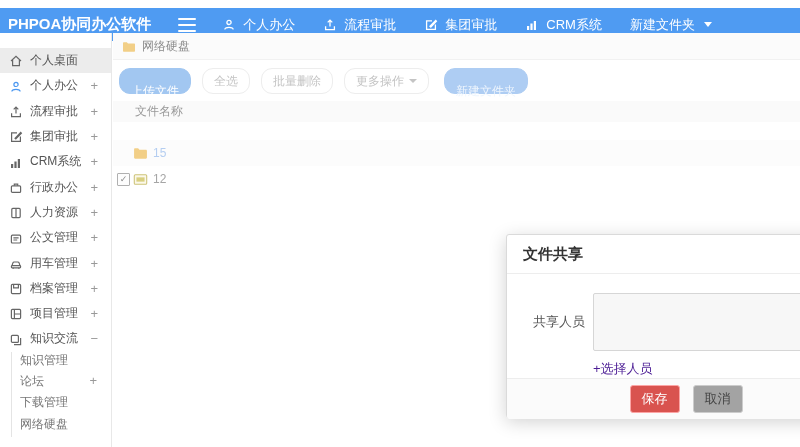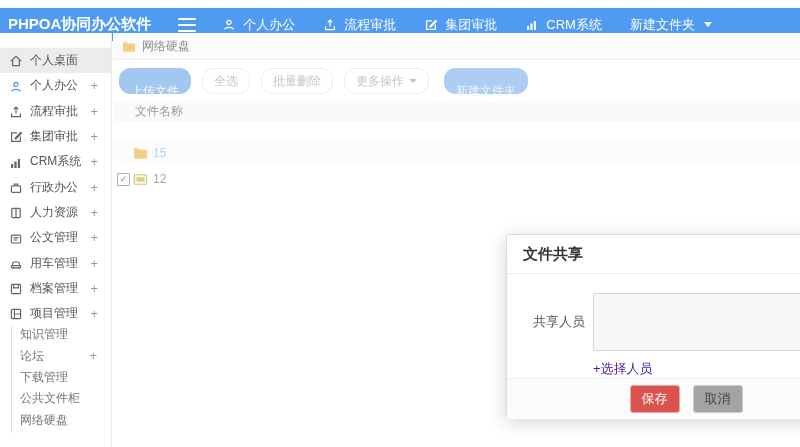--- a/index.html
+++ b/index.html
@@ -234,36 +234,42 @@
       <span class="sicon">
         <svg width="14" height="14" viewBox="0 0 14 14" fill="none" stroke="#666" stroke-width="1.2">
             <rect x="2.4" y="2.4" width="9.2" height="9.2" rx="1"></rect>
             <path d="M5.4 2.4 V11.6 M5.4 7 H11.6"></path>
           </svg>
       </span>
       <span>项目管理</span>
       <span class="expand">+</span>
     </div>
 
+    <div class="side-item">
+      <span class="sicon">
+        <svg width="14" height="14" viewBox="0 0 14 14" fill="none" stroke="#666" stroke-width="1.2">
+            <rect x="2.4" y="2.4" width="7" height="7" rx="1"></rect>
+            <path d="M5 11.6 H11.6 V5"></path>
+          </svg>
+      </span>
+      <span>知识交流</span>
+      <span class="expand">−</span>
+    </div>
 
     <div class="submenu">
       <div class="sub-item">
         <span>知识管理</span>
         <span class="expand"></span>
       </div>
       <div class="sub-item">
         <span>论坛</span>
         <span class="expand">+</span>
       </div>
       <div class="sub-item">
         <span>下载管理</span>
-        <span class="expand"></span>
-      </div>
-      <div class="sub-item">
-        <span>公共文件柜</span>
         <span class="expand"></span>
       </div>
       <div class="sub-item">
         <span>网络硬盘</span>
         <span class="expand"></span>
       </div>
     </div>
   </div>
 
   <div class="main">

